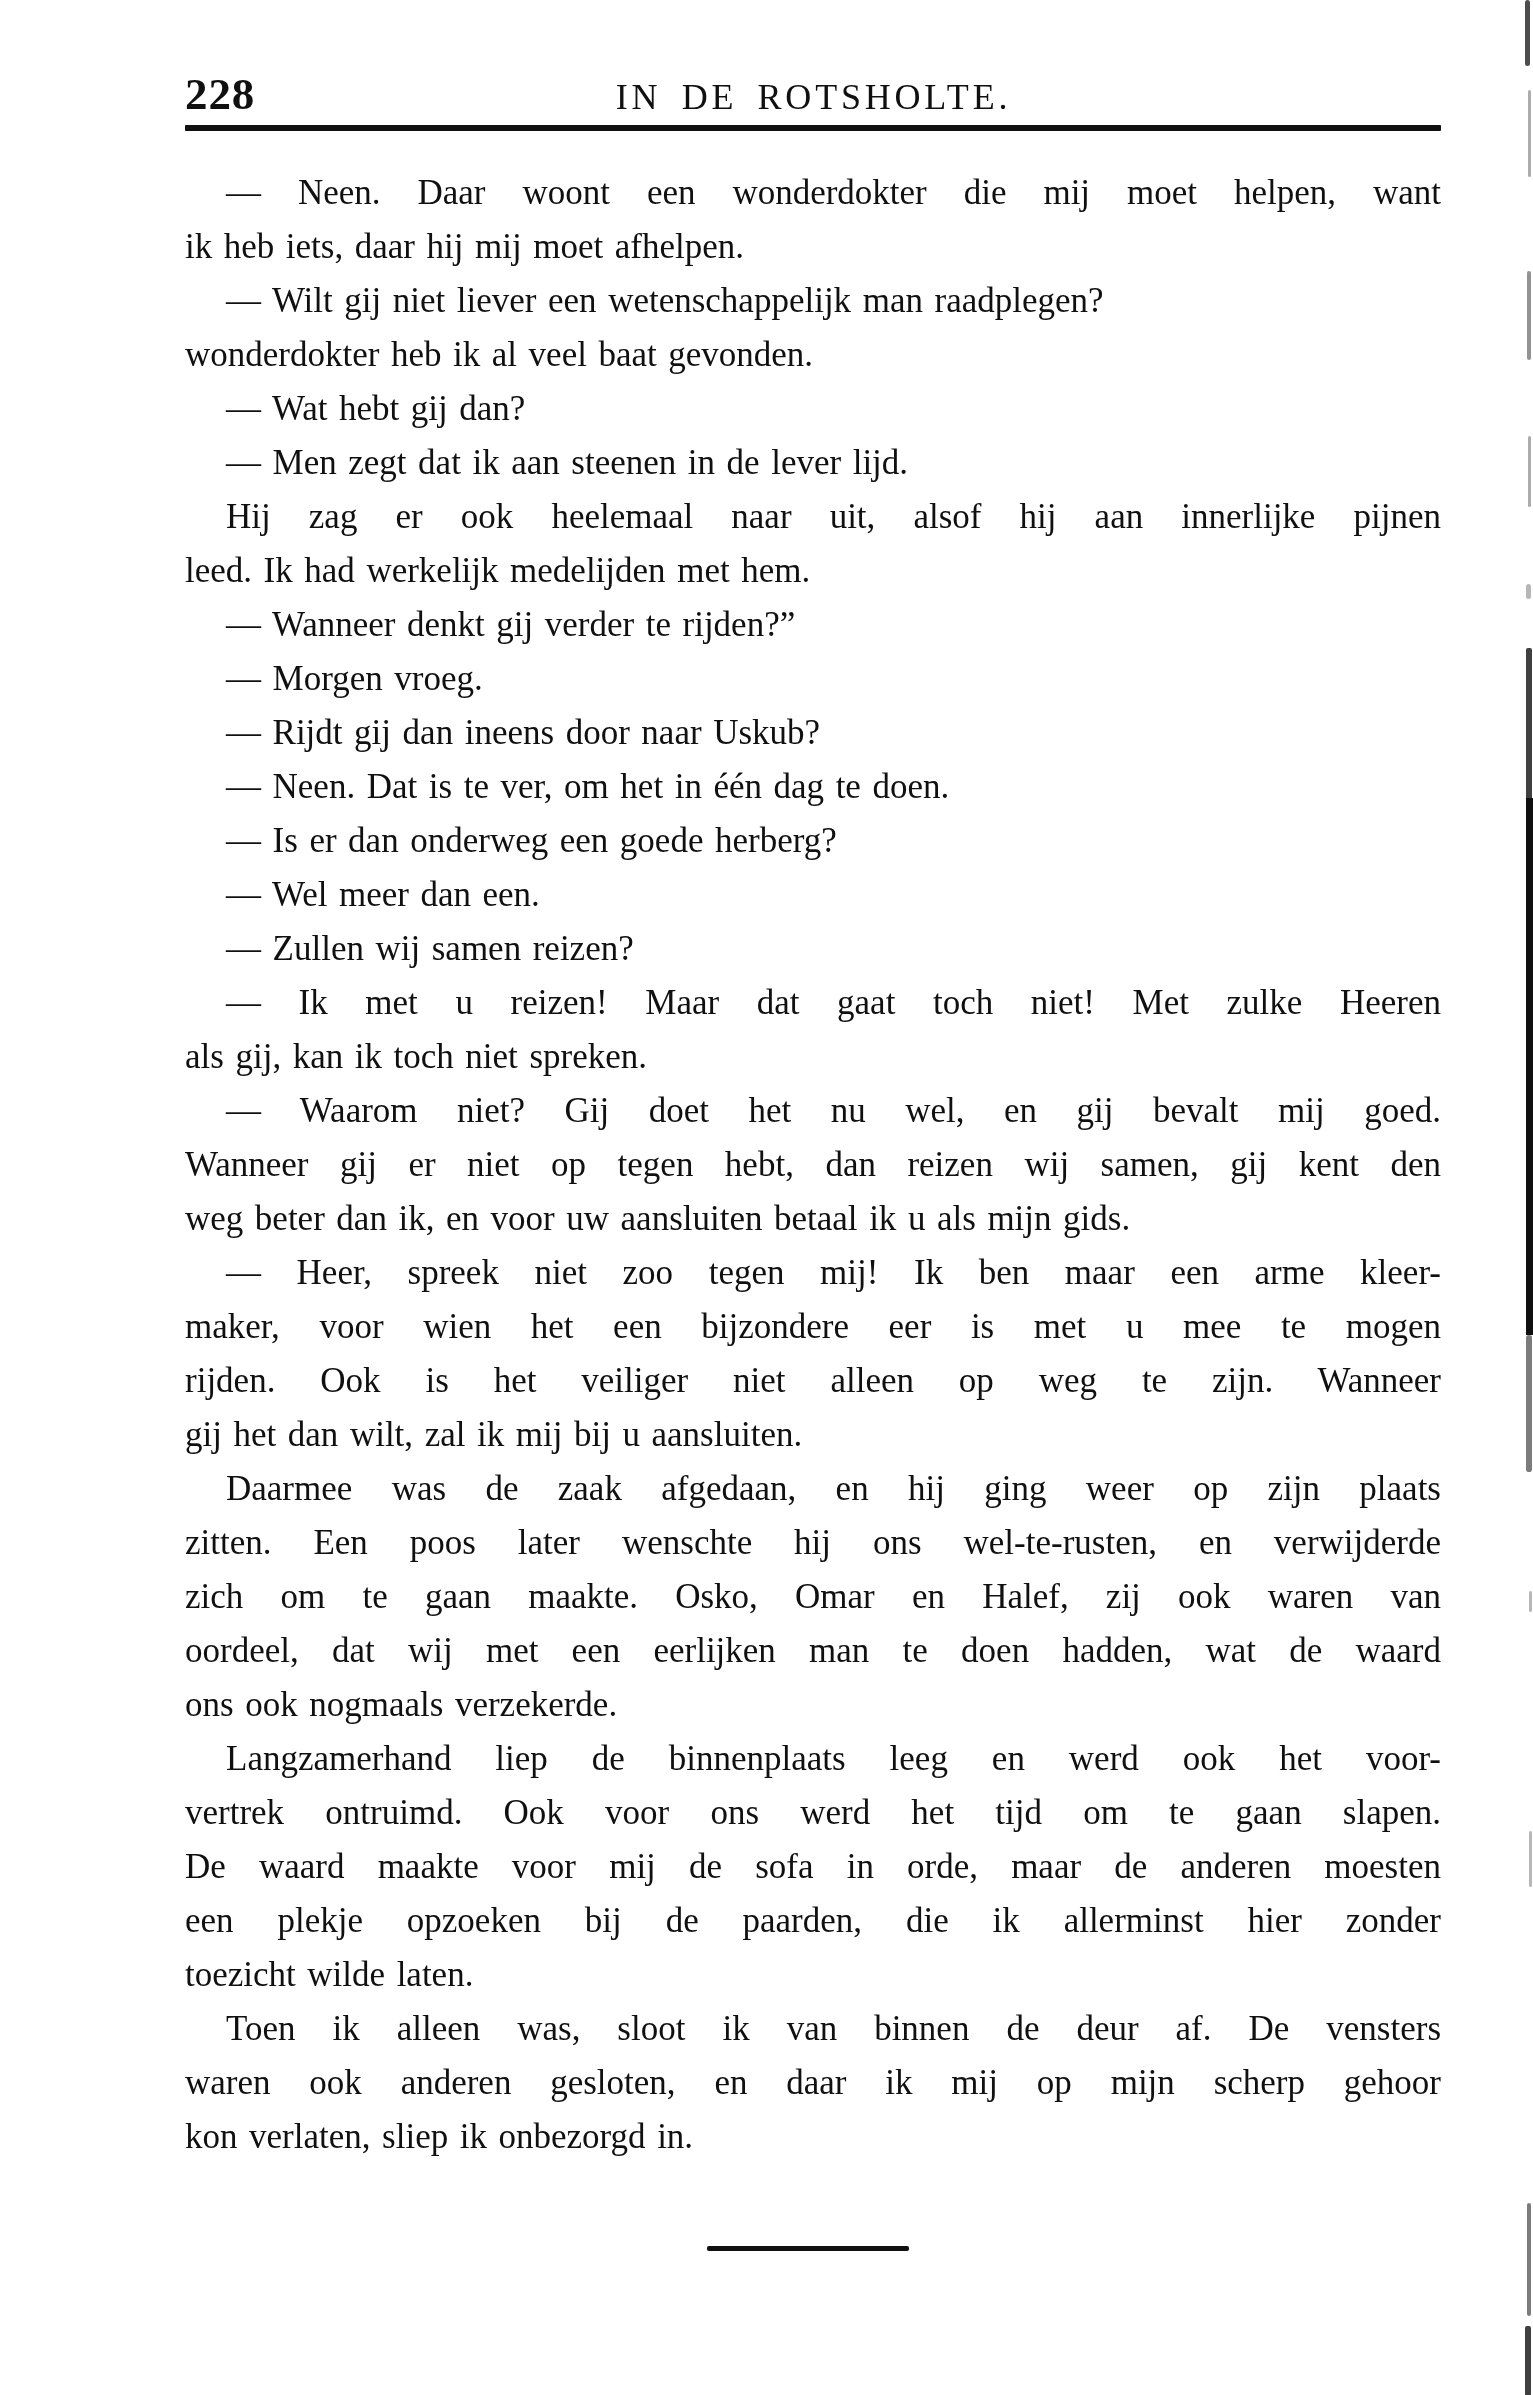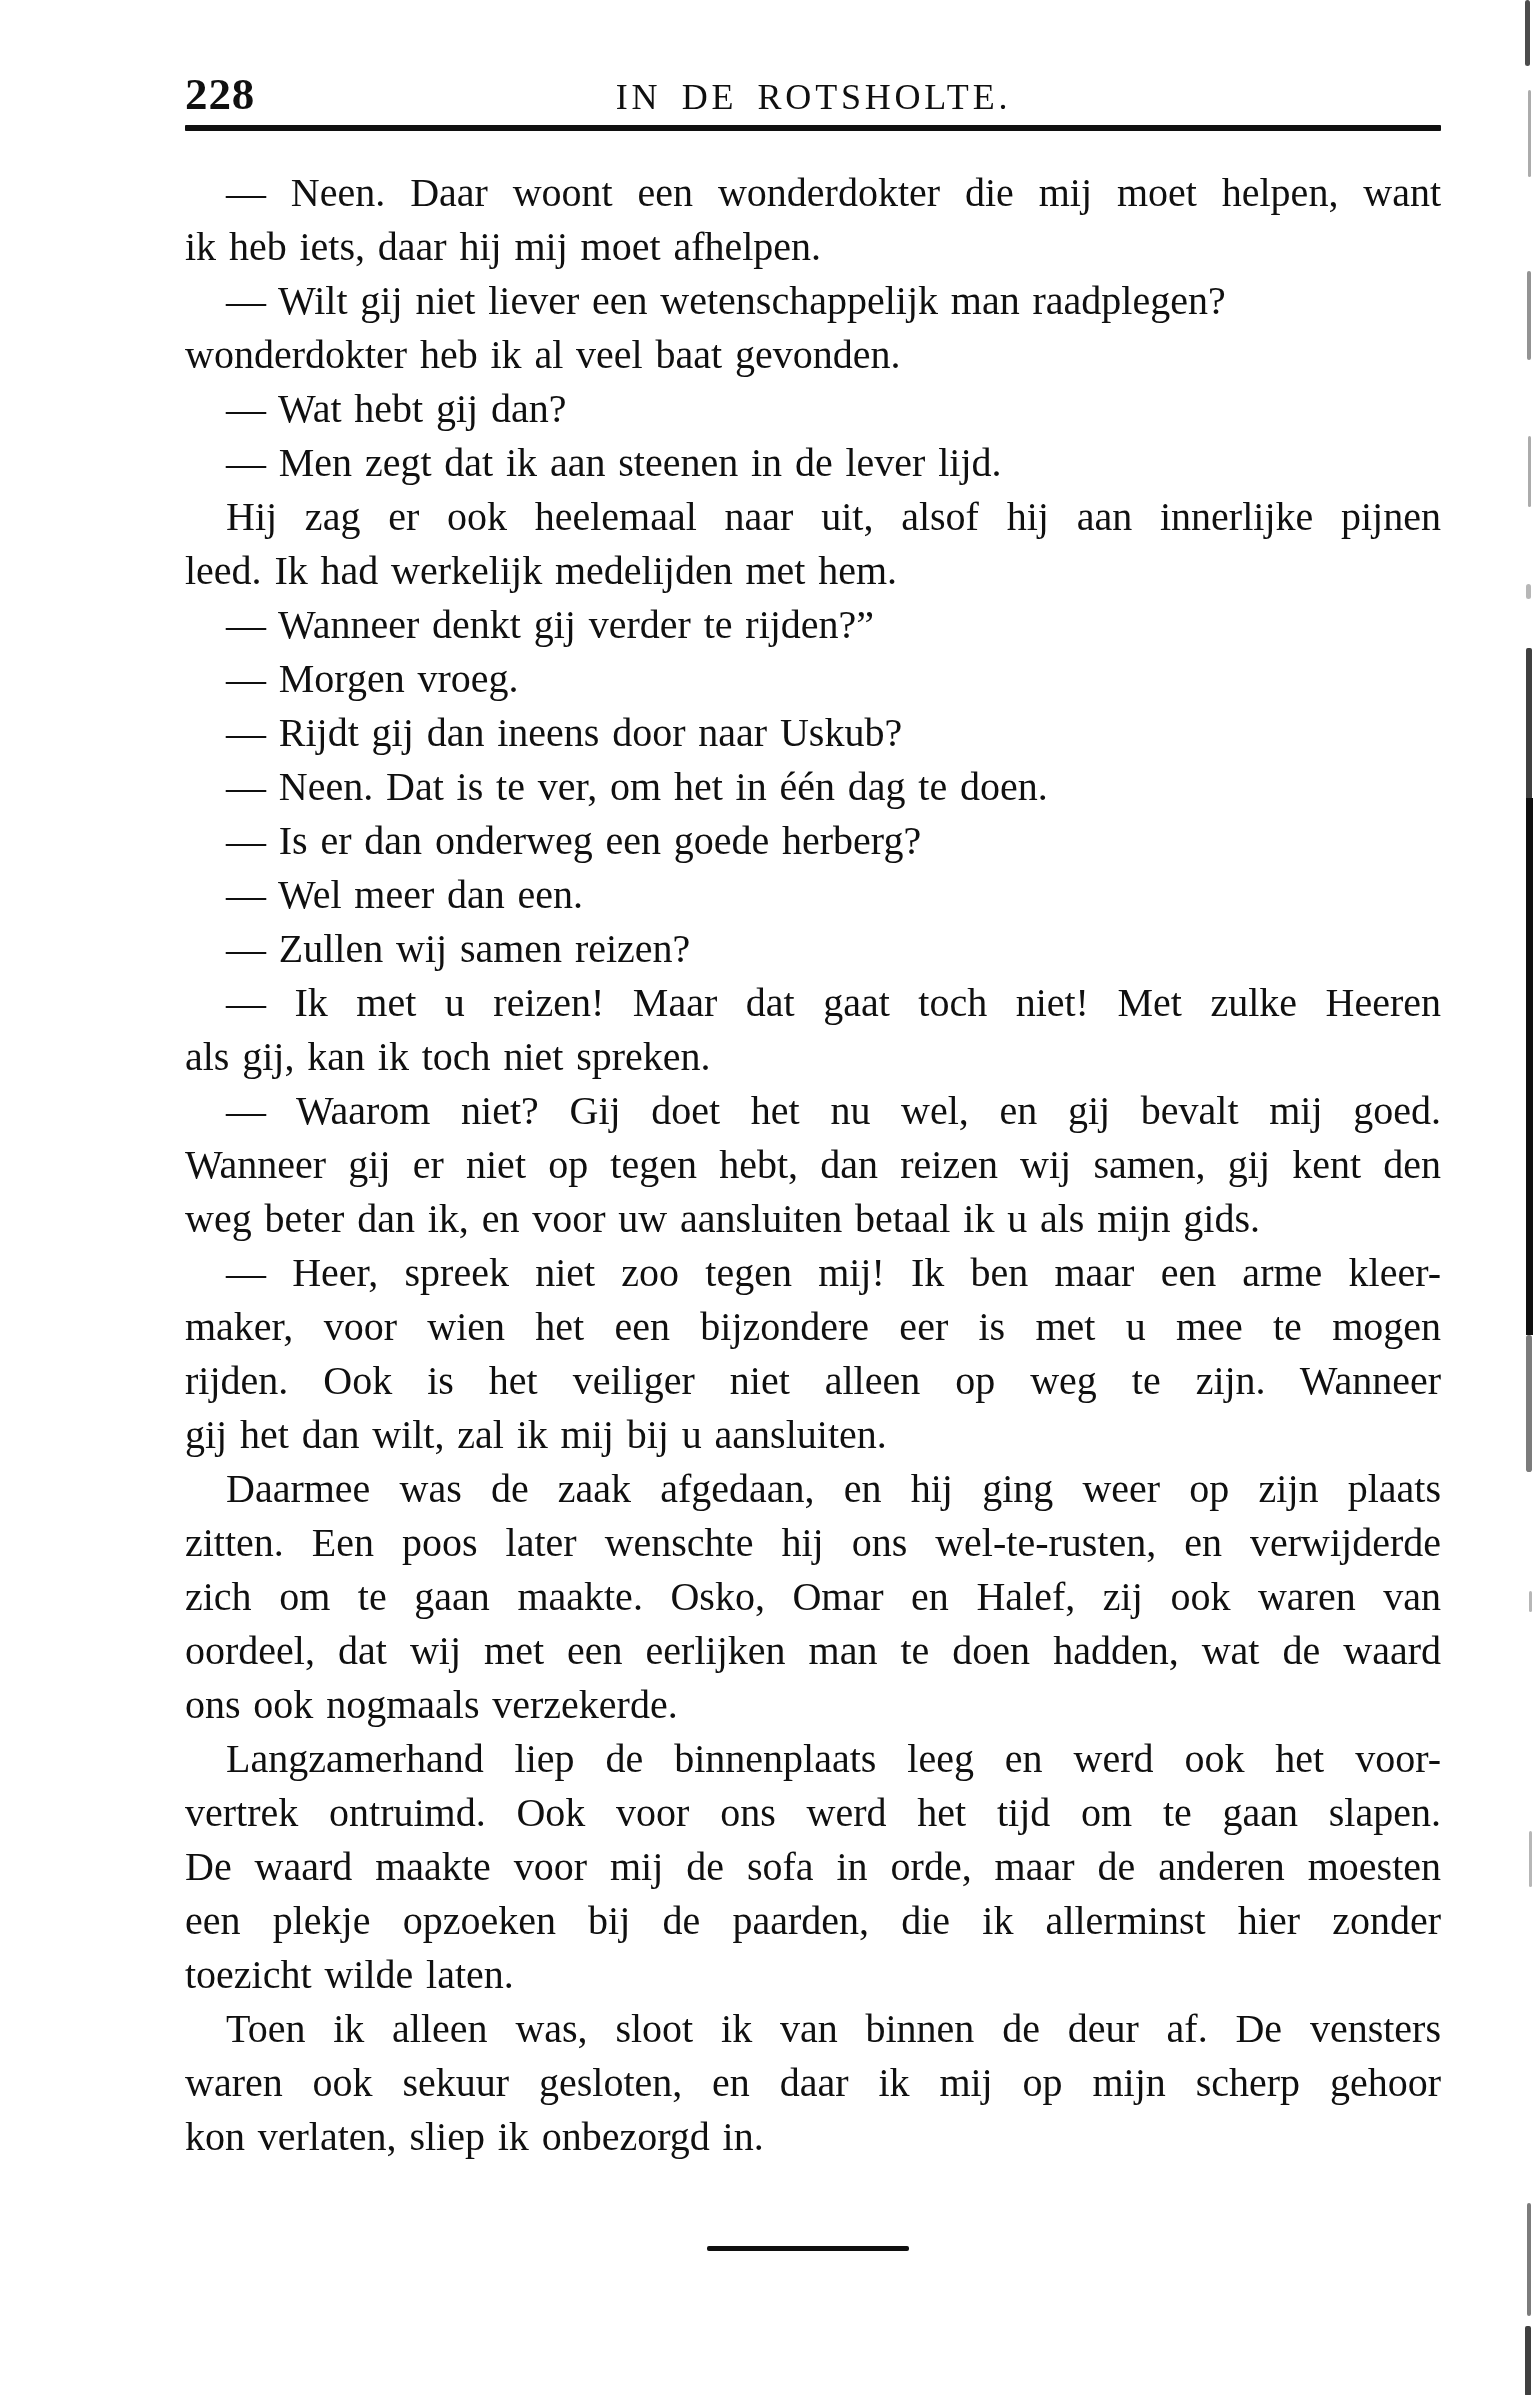--- a/index.html
+++ b/index.html
@@ -52,21 +52,21 @@
     height: 5.6px;
     background: var(--ink);
     border-radius: 0.9px;
   }
   
   .text-body {
     position: absolute;
     left: 185px;
     width: 1256px;
     top: 166px;
-    font-size: 40px;
+    font-size: 35px;
     line-height: 54px;
     word-spacing: 2.8px;
   }
   .paragraph { margin: 0; }
   .line {
     text-align: justify;
     text-align-last: justify;
     white-space: nowrap;
   }
   .line.last {
@@ -180,21 +180,21 @@
       </div>
       <div class="paragraph">
         <div class="line first">Langzamerhand liep de binnenplaats leeg en werd ook het voor-</div>
         <div class="line">vertrek ontruimd. Ook voor ons werd het tijd om te gaan slapen.</div>
         <div class="line">De waard maakte voor mij de sofa in orde, maar de anderen moesten</div>
         <div class="line">een plekje opzoeken bij de paarden, die ik allerminst hier zonder</div>
         <div class="line last">toezicht wilde laten.</div>
       </div>
       <div class="paragraph">
         <div class="line first">Toen ik alleen was, sloot ik van binnen de deur af. De vensters</div>
-        <div class="line">waren ook sekuur gesloten, en daar ik mij op mijn scherp gehoor</div>
+        <div class="line">waren ook anderen gesloten, en daar ik mij op mijn scherp gehoor</div>
         <div class="line last">kon verlaten, sliep ik onbezorgd in.</div>
       </div>
     </main>
 
   <div class="end-divider"></div>
 
   <div class="scan-artifacts">
     <div class="seg a1"></div>
     <div class="seg a2"></div>
     <div class="seg a3"></div>

